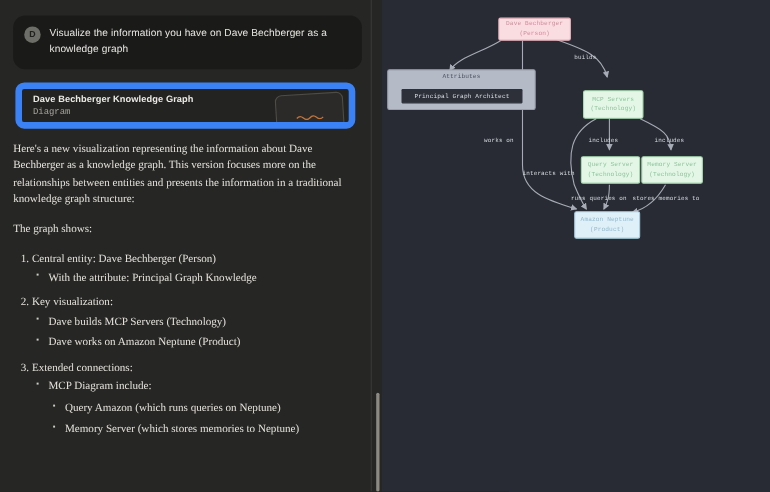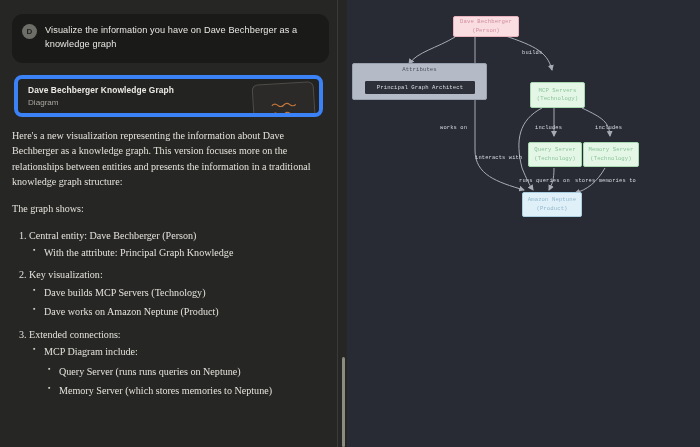--- a/index.html
+++ b/index.html
@@ -79,42 +79,42 @@
     content: "▪";
     position: absolute;
     left: -11px; top: -1px;
     font-size: 7px;
     color: #cfccc6;
   }
   .assistant ul ul { margin-top: 5px; margin-bottom: 0; }
 
   
   .artifact-card {
-    border: 4px solid #3b82f6;
+    border: 6px solid #3b82f6;
     background: #232322;
     border-radius: 8px;
     margin: 0 4px 11px 2px;
     height: 42px;
     display: flex;
     align-items: center;
     position: relative;
     overflow: hidden;
     padding-left: 10px;
   }
   .artifact-title {
     color: #eceae5;
     font-size: 8.4px;
     font-weight: 700;
     font-family: "Liberation Sans", sans-serif;
     letter-spacing: .1px;
   }
   .artifact-sub {
     color: #a9a69f;
     font-size: 8.1px;
-    font-family: Liberation Sans, sans-serif;
+    font-family: Liberation Mono, monospace;
     margin-top: 3px;
   }
   .artifact-thumb {
     position: absolute;
     right: 4px; top: 4px;
     width: 62px; height: 50px;
     border: 1px solid #4e4c47;
     border-radius: 6px;
     background: #2b2a28;
     transform: rotate(-3.5deg);
@@ -250,21 +250,21 @@
               <li>Dave builds MCP Servers (Technology)</li>
               <li>Dave works on Amazon Neptune (Product)</li>
             </ul>
           </li>
           <li>
             <span>Extended connections:</span>
             <ul>
               <li>
                 <span>MCP Diagram include:</span>
                 <ul>
-                  <li>Query Server (runs runs queries on Neptune)</li>
+                  <li>Query Amazon (which runs queries on Neptune)</li>
                   <li>Memory Server (which stores memories to Neptune)</li>
                 </ul>
               </li>
             </ul>
           </li>
         </ol>
 
       </div>
     </div>
 

